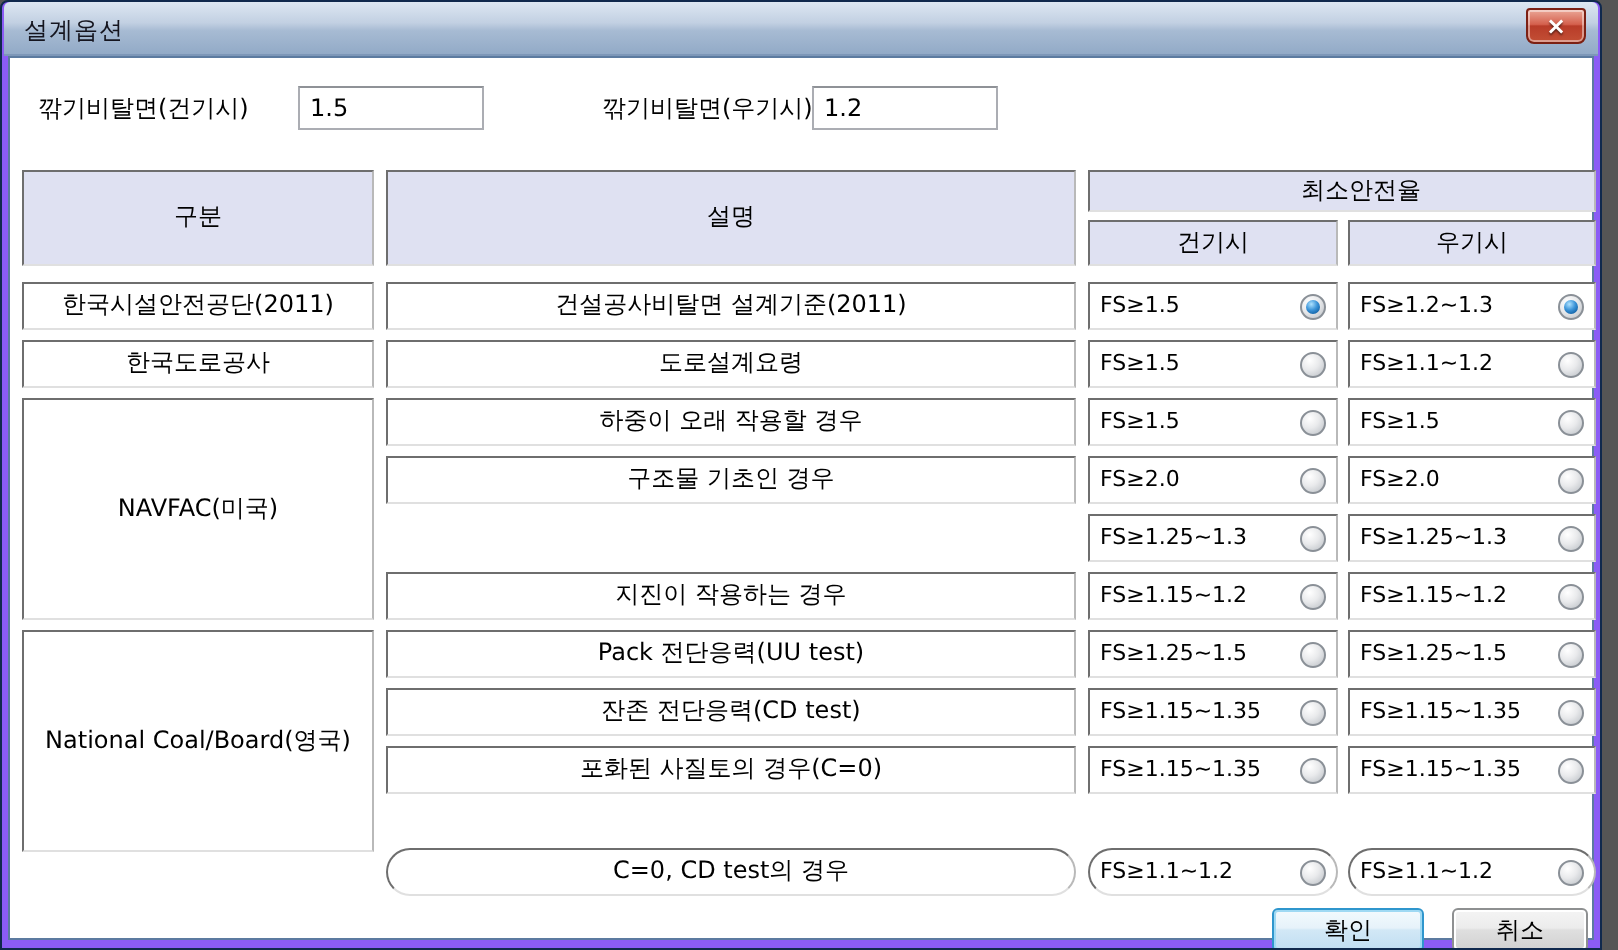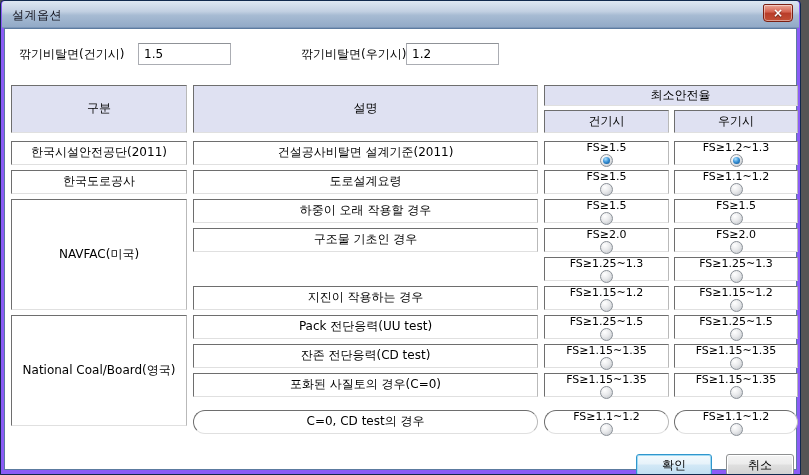--- a/index.html
+++ b/index.html
@@ -64,25 +64,25 @@
   .c2 { left:192px; width:345px;text-align:right; }
   .c3 { left:543px; width:125px; }
   .c4 { left:673px; width:124px; }
 
   .hrow  { top:84px;  height:48px; }
   .hspan { top:84px;  height:21px; width:254px;padding-left:19px; }
   .hsub  { top:109px; height:23px; }
 
   .r0 { top:140px; } .r1 { top:169px; } .r2 { top:198px; } .r3 { top:227px; }
   .r4 { top:256px; } .r5 { top:285px; } .r6 { top:314px; } .r7 { top:343px; }
-  .r8 { top:372px; } .r9 { top:409px;border-radius:12px; }
+  .r8 { top:372px; } .r9 { top:423px;border-radius:12px; }
   .rowcell { height:24px; }
   .g-tall { height:111px; }
 
-  .fs { justify-content:space-between; padding:0 5px 0 5px; font-size:11px; text-align:left;flex-direction:column; }
+  .fs { justify-content:space-between; padding:0 5px 0 5px; font-size:11px; text-align:left; }
   .fs .fs-text { white-space:nowrap; }
 
   .radio {
     width:13px; height:13px; border-radius:50%; flex:none; position:relative;
     background:radial-gradient(circle at 35% 30%, #ffffff 0%, #e9eaec 45%, #cfd2d6 75%, #bcc0c4 100%);
     border:1px solid #8a9097;
     cursor:default;
   }
   .radio.selected::after {
     content:""; position:absolute; left:2px; top:2px; right:2px; bottom:2px;
@@ -116,21 +116,21 @@
   <div class="client"></div>
 
   <div class="titlebar">
     <span class="title-text">설계옵션</span>
   </div>
   <div class="close-btn">
     <span class="close-x">×</span>
   </div>
 
   <span class="abs field-label" style="left:18px;top:42px;">깎기비탈면(건기시)</span>
-  <input class="textbox" style="left: 137px; top: 42px;" value="1.5">
+  <input class="textbox" style="left: 148px; top: 42px;" value="1.5">
   <span class="abs field-label" style="left:300px;top:42px;">깎기비탈면(우기시)</span>
   <input class="textbox" style="left: 405px; top: 42px;" value="1.2">
 
   <div class="tcell th c1 hrow">구분</div>
   <div class="tcell th c2 hrow">설명</div>
   <div class="tcell th c3 hspan">최소안전율</div>
   <div class="tcell th c3 hsub">건기시</div>
   <div class="tcell th c4 hsub">우기시</div>
 
   <div class="tcell c1 r0 rowcell">한국시설안전공단(2011)</div>

